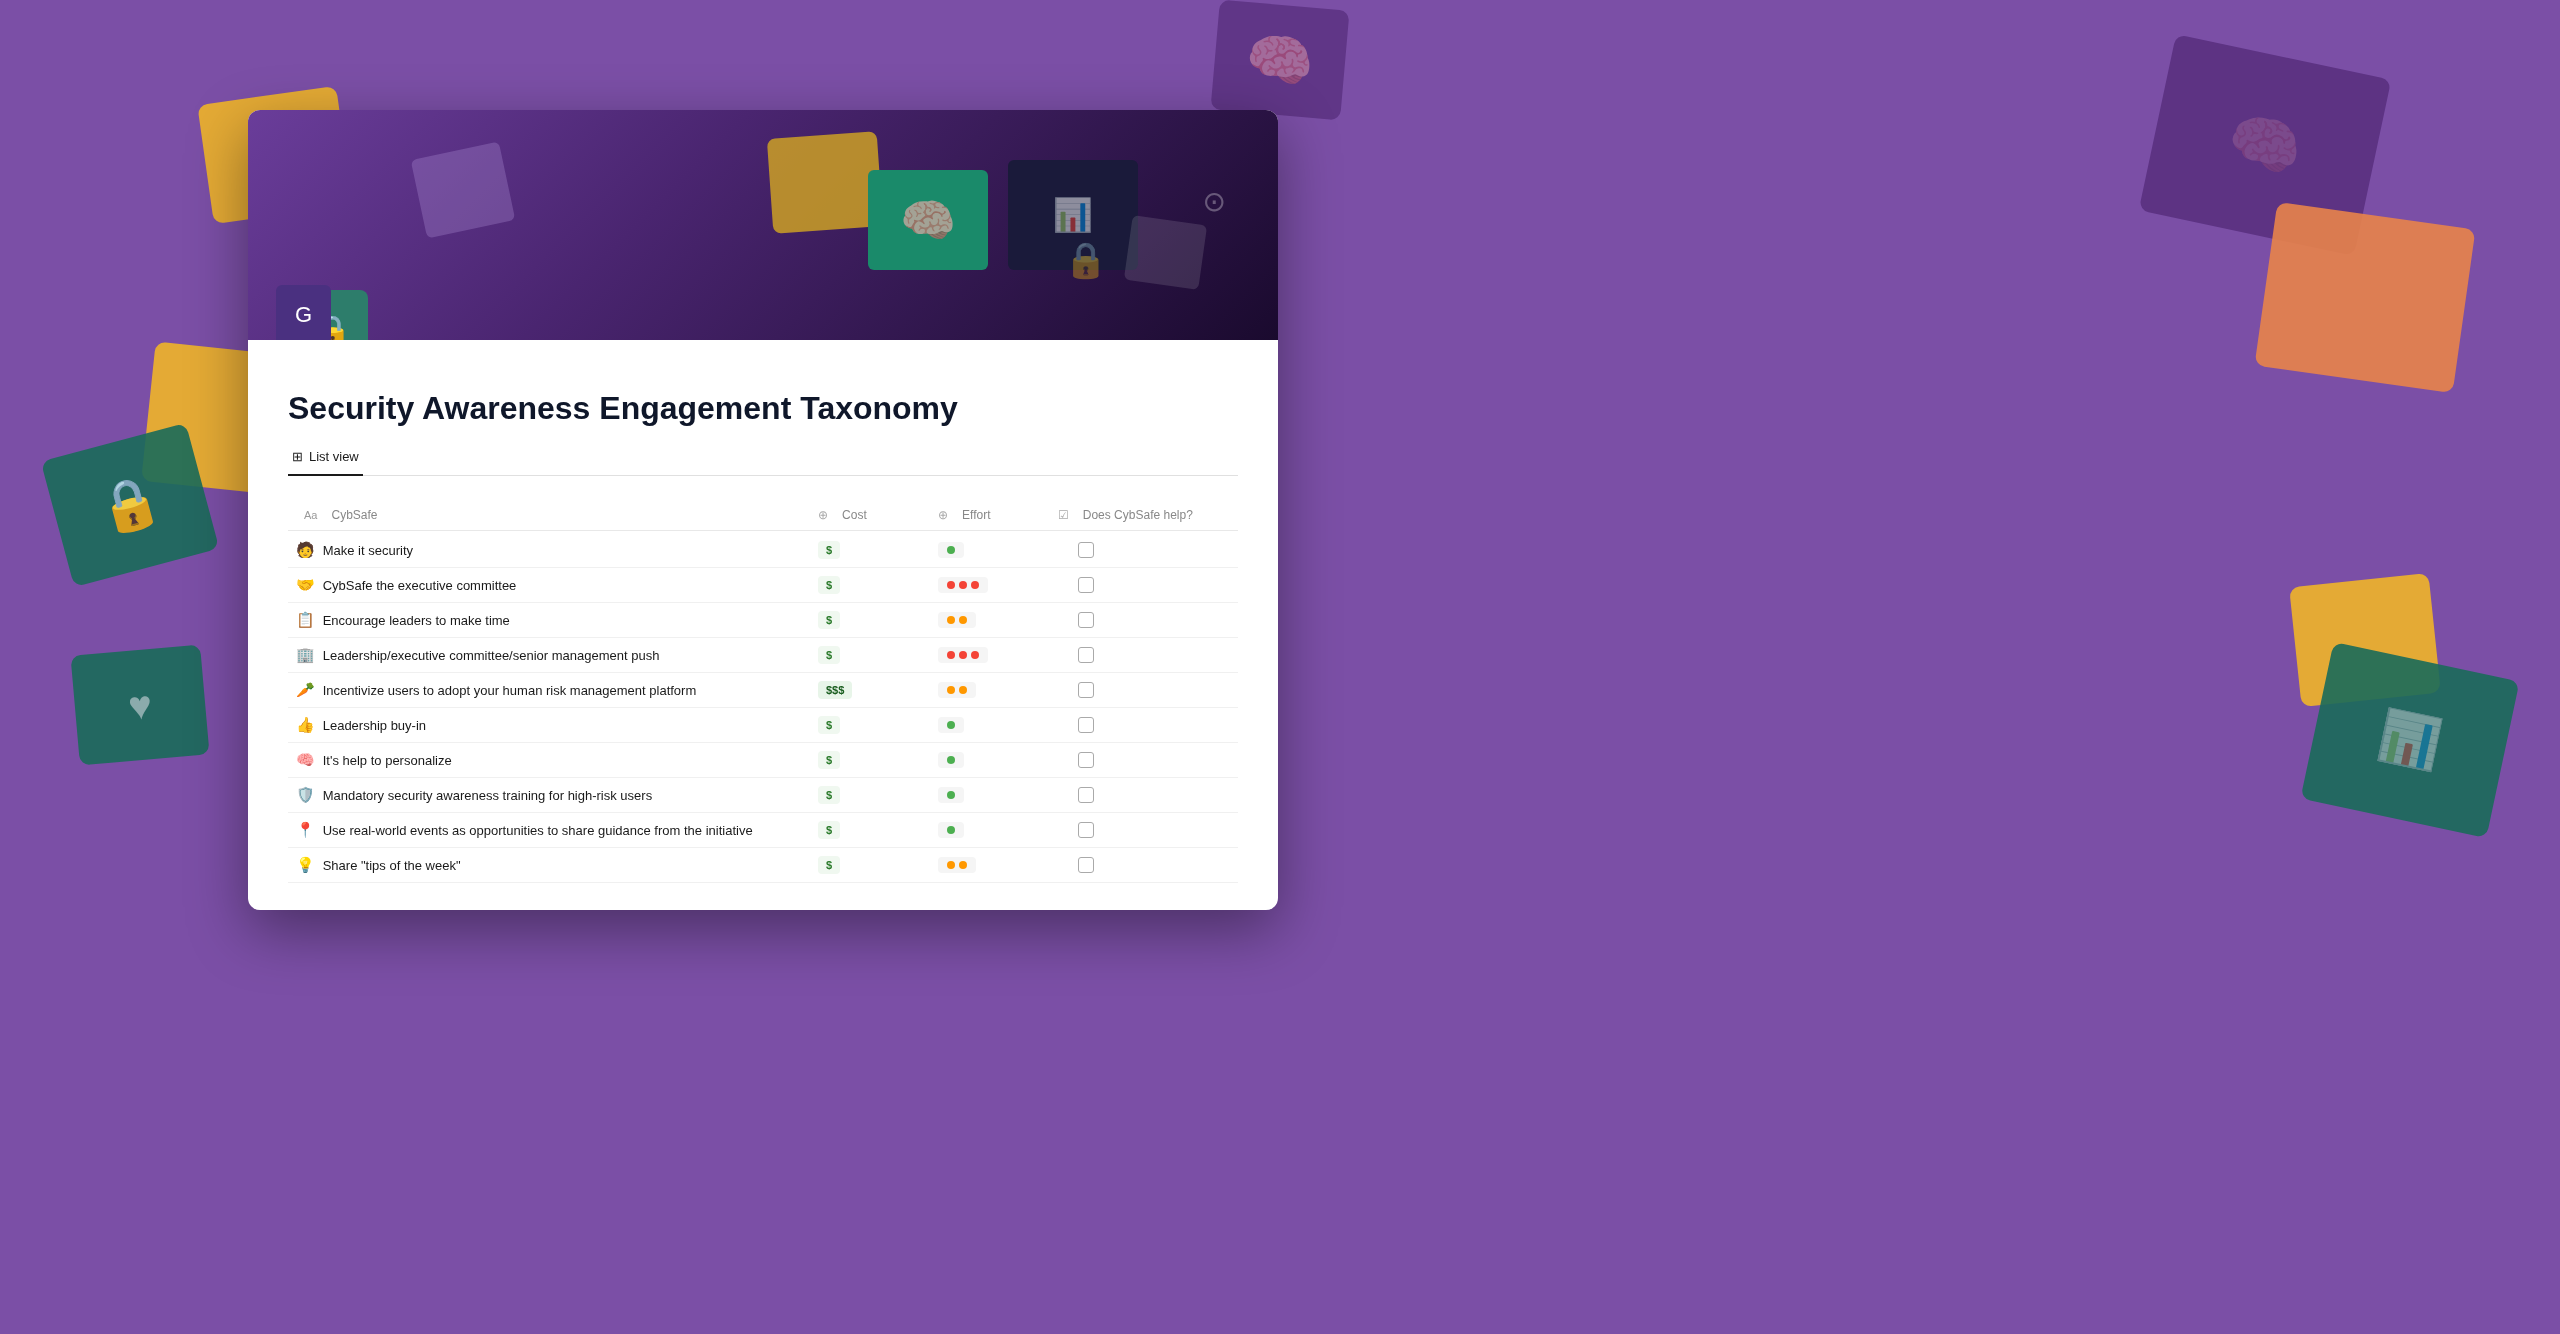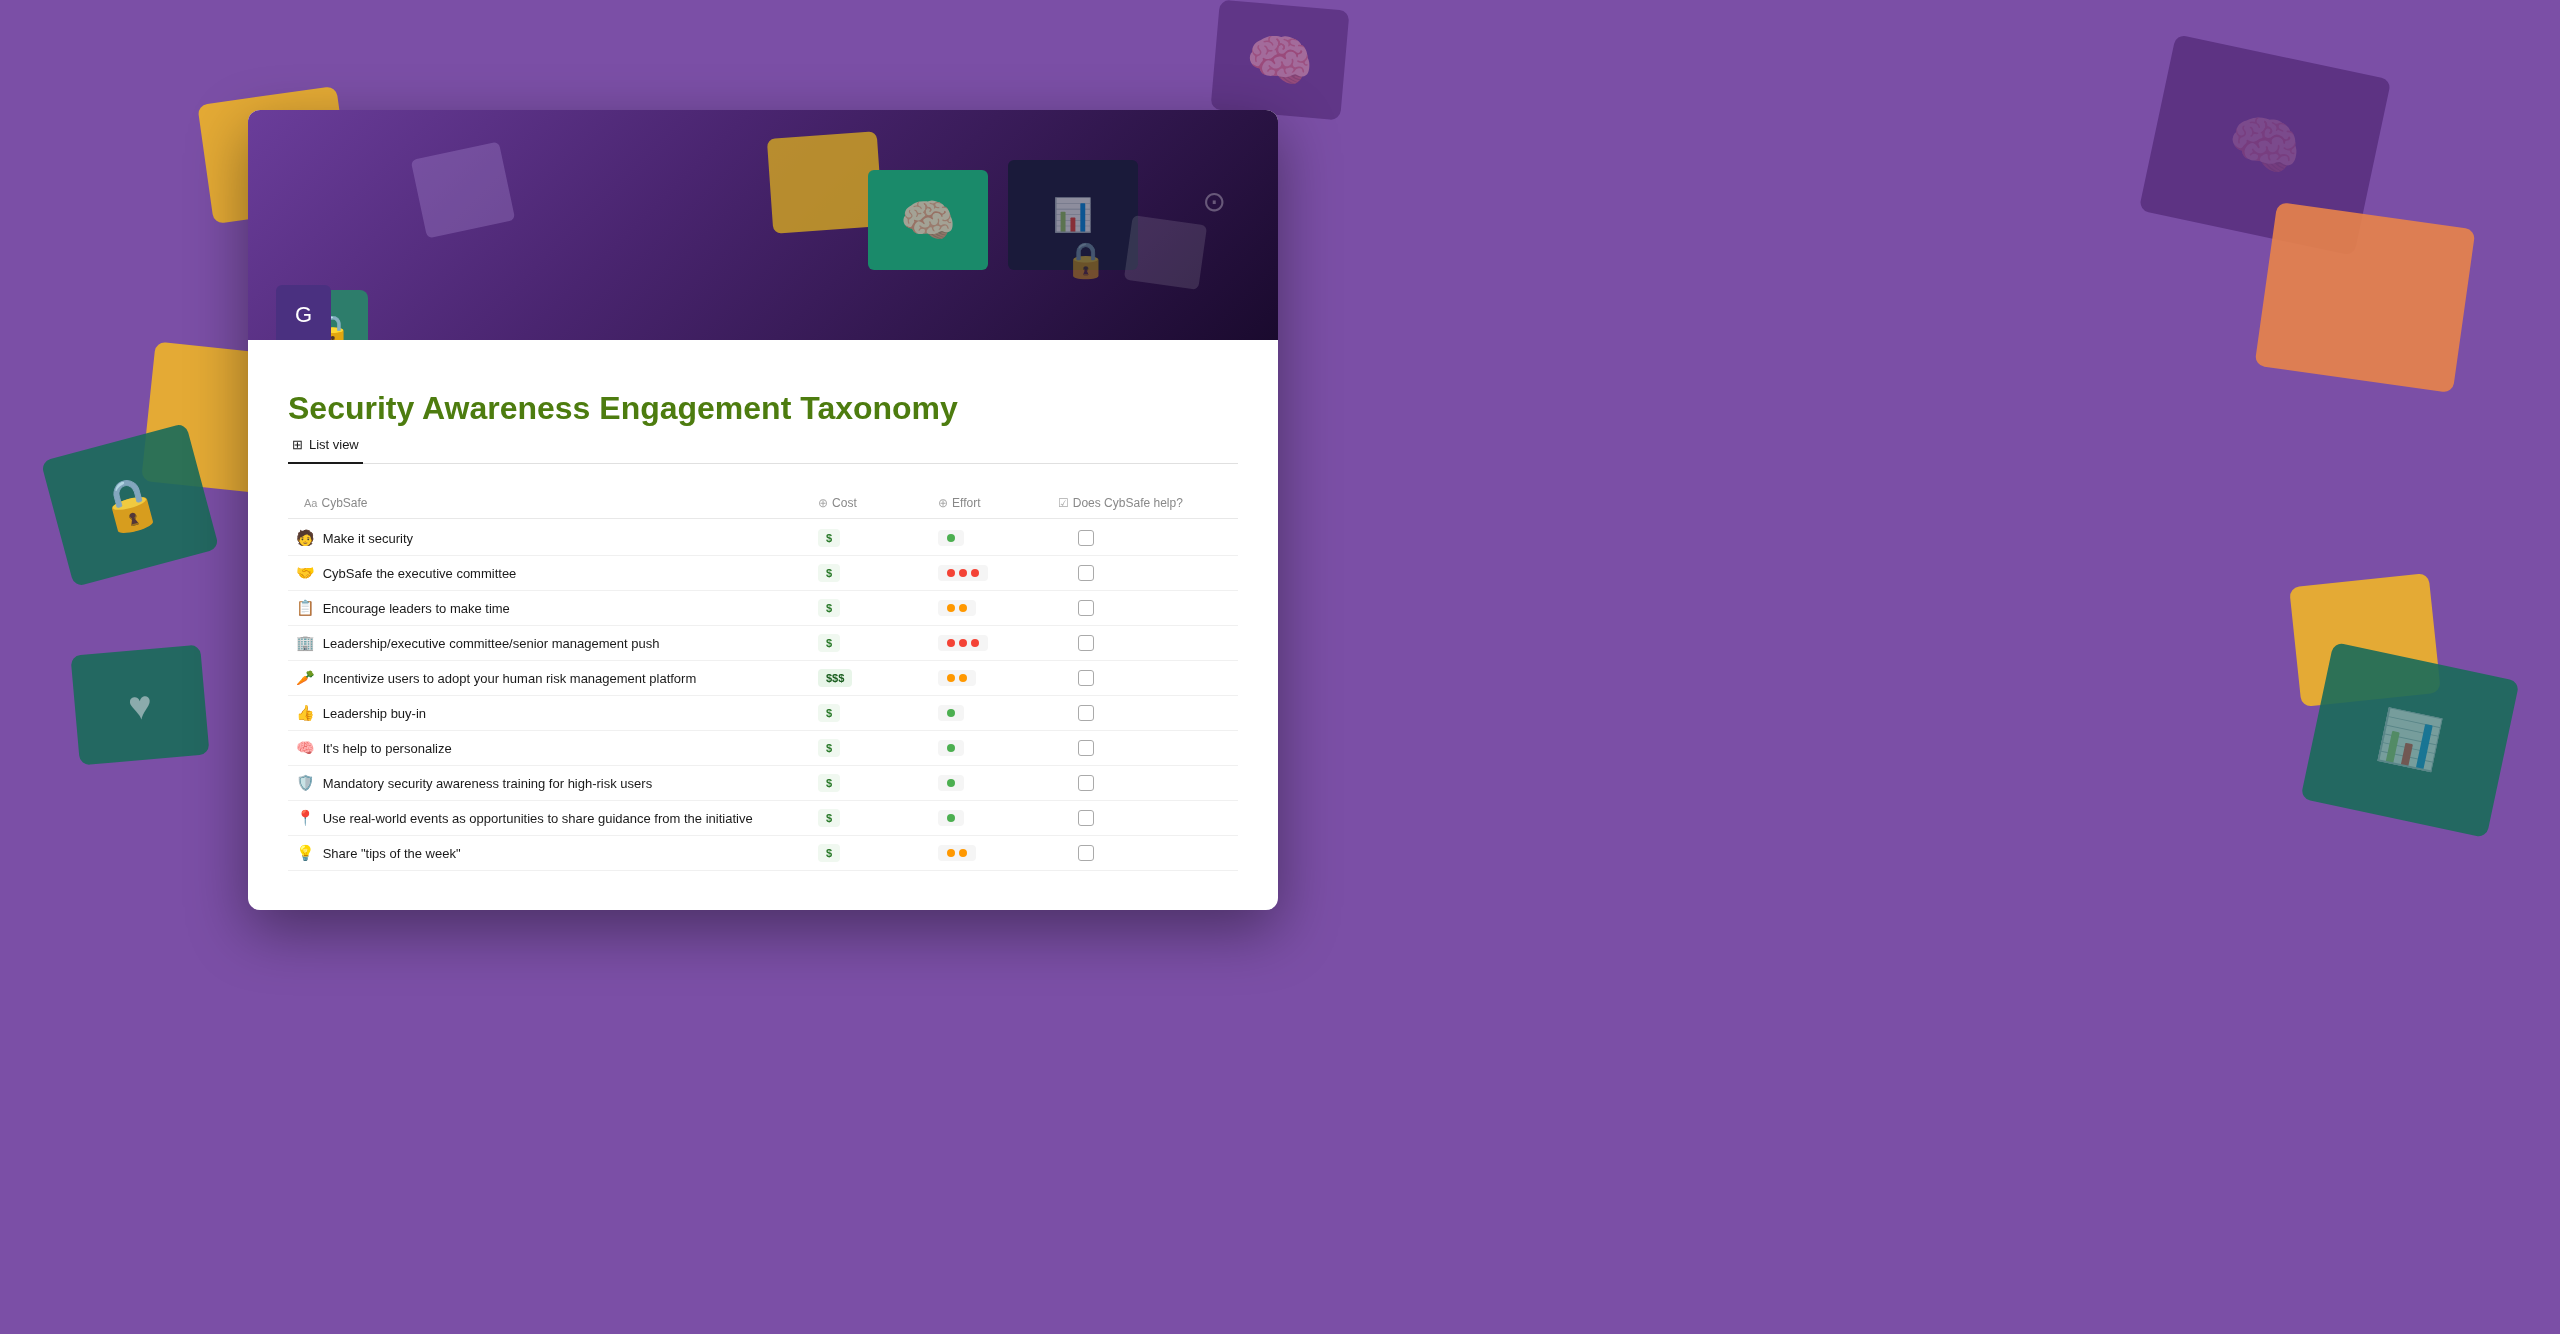--- a/index.html
+++ b/index.html
@@ -82,22 +82,22 @@
     }
 
     
     .page-content {
       padding: 50px 40px 20px 40px;
     }
 
     .page-title {
       font-size: 32px;
       font-weight: 700;
-      color: #4d7c0f;
-      margin-bottom: 4px;
+      color: #0f172a;
+      margin-bottom: 16px;
     }
 
     .view-tabs {
       display: flex;
       align-items: center;
       gap: 8px;
       margin-bottom: 24px;
       border-bottom: 1px solid #e0e0e0;
       padding-bottom: 0;
     }
@@ -127,21 +127,21 @@
       display: grid;
       grid-template-columns: 1fr 120px 120px 180px;
       padding: 8px 0;
       border-bottom: 1px solid #e8e8e8;
       margin-bottom: 2px;
     }
 
     .table-header-cell {
       display: flex;
       align-items: center;
-      gap: 4px;
+      gap: 14px;
       font-size: 12px;
       font-weight: 500;
       color: #888;
     }
 
     .table-header-cell.tactic {
       padding-left: 16px;
     }
 
     .table-row {

